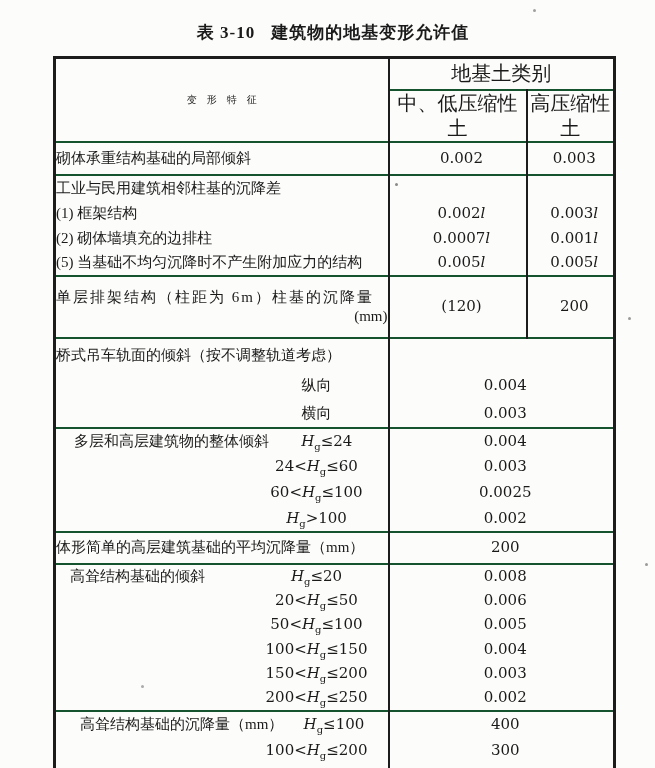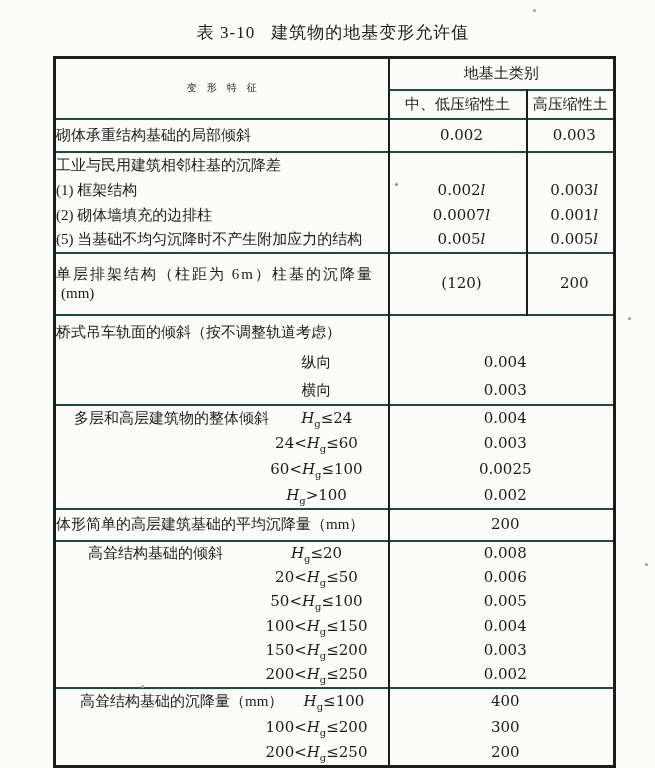--- a/index.html
+++ b/index.html
@@ -6,37 +6,37 @@
   .page{
     position:relative;
     width:655px;height:768px;
     background:#fcfcfa;
     font-family:"Liberation Serif","DejaVu Serif",serif;
     color:#1a1a1a;
     overflow:hidden;
   }
   .title{
     position:absolute;top:21px;left:53px;width:560px;
-    text-align:center;font-weight:normal;font-size:17px;
+    text-align:center;font-weight:bold;font-size:17px;
     letter-spacing:1px;white-space:nowrap;
   }
   .title .num{margin-right:16px;}
   table.tbl{
     position:absolute;left:53px;top:56px;width:560px;
     border-collapse:collapse;table-layout:fixed;
     border:3px solid #1c1c1c;
   }
   td{padding:0;font-size:15px;vertical-align:middle;line-height:1.25;}
   .c1{border-right:2px solid #1c1c1c;}
   .c2{border-right:2px solid #1c1c1c;}
   .bt{border-top:2px solid #14532d;}
   .pl{}
-  .pl2{padding-left:5px;}
+  .pl2{padding-left:5px;text-align:right;}
   .feat-head{text-align:center;font-size:10px;}
-  .vh{text-align:center;font-size:15px;margin-left:16px;}
+  .vh{text-align:center;font-size:20px;margin-left:16px;}
   .val{text-align:center;font-size:15px;font-family:"DejaVu Serif","Liberation Serif",serif;padding-left:8px;}
   .feat-line{display:flex;align-items:baseline;}
   .flabel{white-space:nowrap;}
   .fcond{
     margin-left:auto;width:136px;text-align:center;
     padding-right:3px;white-space:nowrap;
     font-family:"DejaVu Serif","Liberation Serif",serif;
   }
   .fcond.cn{font-family:"Liberation Serif","DejaVu Serif",serif;}
   .hsym{font-style:italic;}
@@ -170,21 +170,21 @@
       <td class="val" colspan="2">0.002</td>
     </tr>
 
     <tr class="rh32">
       <td class="c1 pl bt">体形简单的高层建筑基础的平均沉降量（mm）</td>
       <td class="val bt" colspan="2">200</td>
     </tr>
 
     <tr class="rh24">
       <td class="c1 bt">
-        <div class="feat-line" style="padding-left:32px">
+        <div class="feat-line" style="padding-left:14px">
           <span class="flabel">高耸结构基础的倾斜</span>
           <span class="fcond"><span></span><i class="hsym">H</i><sub class="hsub">g</sub><span>≤20</span></span>
         </div>
       </td>
       <td class="val bt" colspan="2">0.008</td>
     </tr>
     <tr class="rh24">
       <td class="c1">
         <div class="feat-line">
               <span class="fcond"><span>20&lt;</span><i class="hsym">H</i><sub class="hsub">g</sub><span>≤50</span></span>

